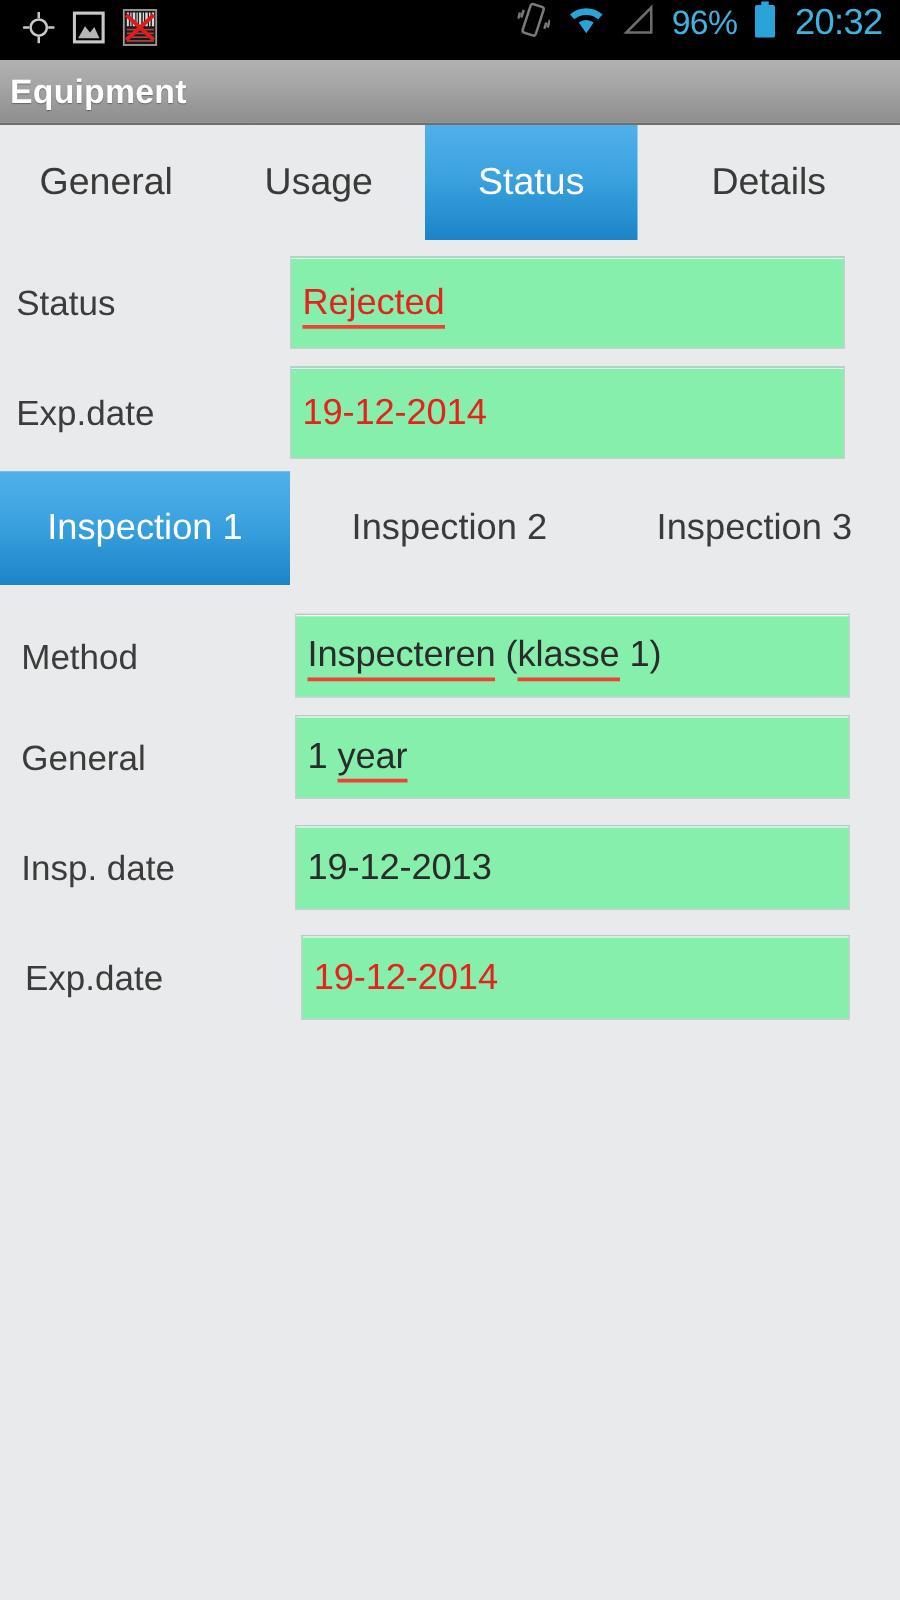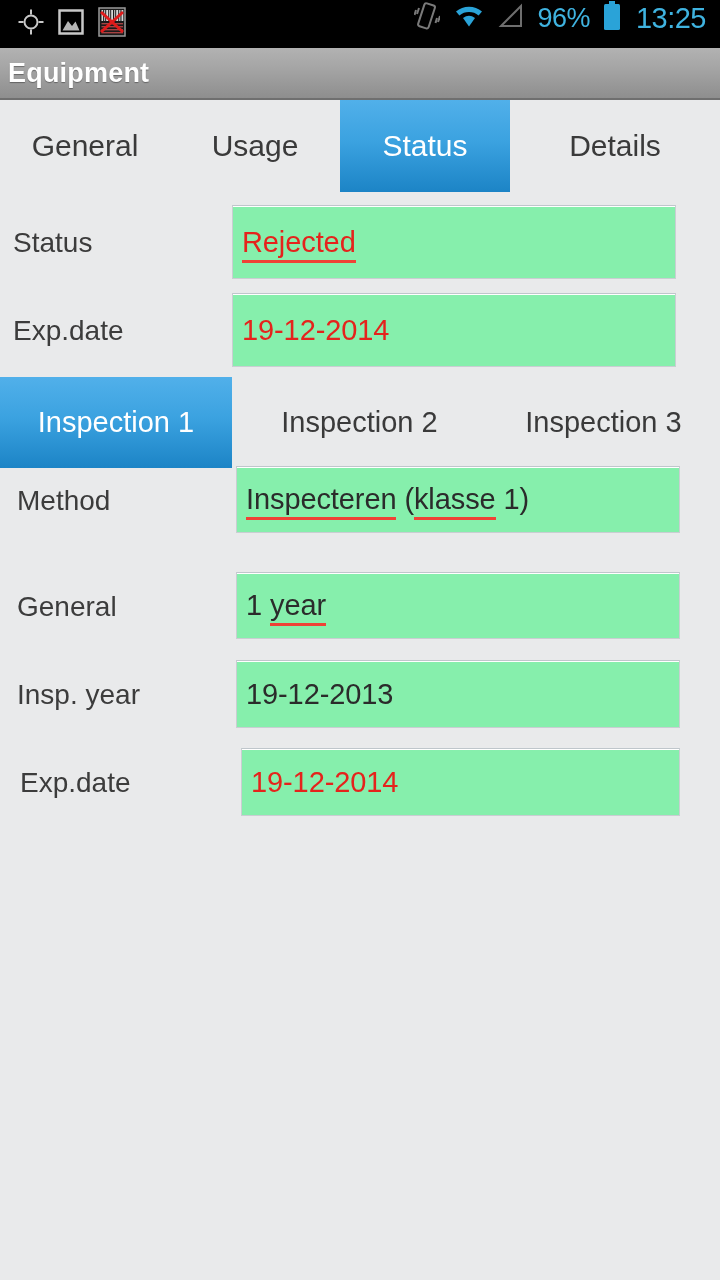--- a/index.html
+++ b/index.html
@@ -183,21 +183,21 @@
   }
   .insp-tab.active {
     background: linear-gradient(to bottom, #51b0ea 0%, #3ba2e0 45%, #1c84c6 100%);
     color: #ffffff;
   }
   .insp-tab-1 { left: 0px;   width: 232px; }
   .insp-tab-2 { left: 232px; width: 255px; }
   .insp-tab-3 { left: 487px; width: 233px; }
 
   
-  #row-method         { top: 466px; height: 66px; border-radius: 18px; }
+  #row-method         { top: 491px; height: 66px; border-radius: 18px; }
   #row-method .field  { position: absolute; left: 236px; top: 0; width: 444px; height: 67px; }
   #row-method .row-label { position: absolute; left: 17px; top: 19px; }
 
   #row-interval        { top: 572px; height: 67px; }
   #row-interval .field { position: absolute; left: 236px; top: 0; width: 444px; height: 67px; }
   #row-interval .row-label { position: absolute; left: 17px; top: 19px; }
 
   #row-inspdate        { top: 660px; height: 68px; }
   #row-inspdate .field { position: absolute; left: 236px; top: 0; width: 444px; height: 68px; }
   #row-inspdate .row-label { position: absolute; left: 17px; top: 19px; }
@@ -287,21 +287,21 @@
 
       <span class="sb-pct">96%</span>
 
       <span class="sb-icon">
         <svg width="18" height="30" viewBox="0 0 18 30">
           <rect x="6" y="0" width="6" height="3" fill="#2aa3d8"></rect>
           <rect x="1" y="3" width="16" height="26" rx="1.5" fill="#2aa3d8"></rect>
         </svg>
       </span>
 
-      <span class="sb-clock">13:25</span>
+      <span class="sb-clock">20:32</span>
     </div>
   </div>
 
   <div class="titlebar">
     <span class="titlebar-text">Equipment</span>
   </div>
 
   <div class="tabbar">
     <div class="tab tab-general">
       <span>General</span>
@@ -351,21 +351,21 @@
   </div>
 
   <div class="row" id="row-interval">
     <span class="row-label">General</span>
     <div class="field">
       <span class="field-text"><span>1 </span><span class="sp">year</span></span>
     </div>
   </div>
 
   <div class="row" id="row-inspdate">
-    <span class="row-label">Insp. year</span>
+    <span class="row-label">Insp. date</span>
     <div class="field">
       <span class="field-text">19-12-2013</span>
     </div>
   </div>
 
   <div class="row" id="row-expdate-insp">
     <span class="row-label">Exp.date</span>
     <div class="field">
       <span class="field-text red">19-12-2014</span>
     </div>

